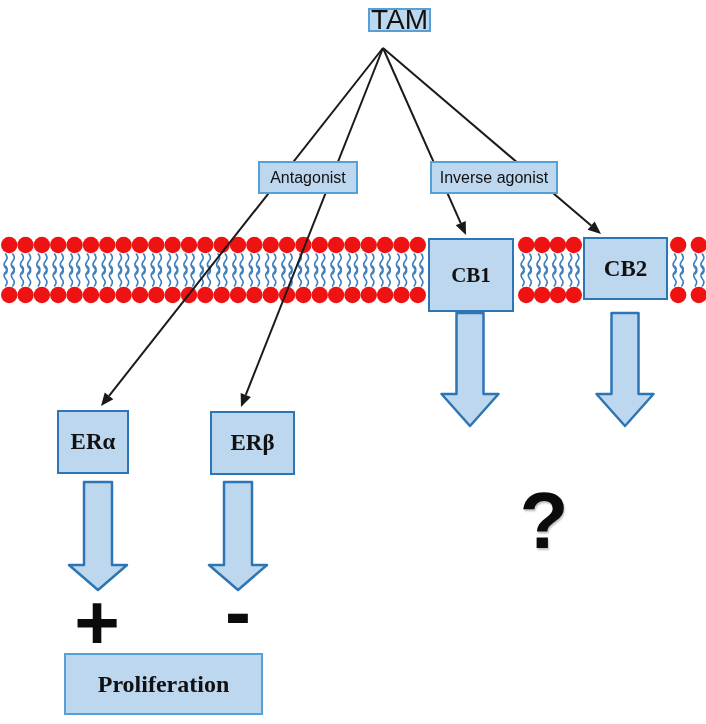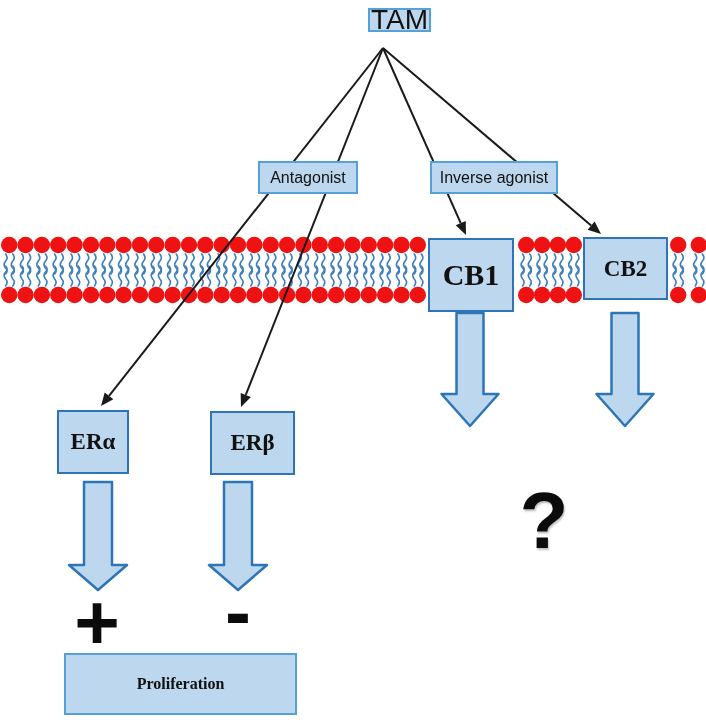--- a/index.html
+++ b/index.html
@@ -28,25 +28,25 @@
     position:absolute;
     transform:translate(-50%,-50%);
     color:#0b0b0b;
     font-weight:bold;
     line-height:1;
     font-family:"Liberation Sans",sans-serif;
   }
   #node-tam{left:352px;top:8px;width:63px;height:24px;font-size:28px;margin-left:16px;}
   #node-antagonist{left:258px;top:161px;width:100px;height:33px;font-size:16px;}
   #node-inverse{left:430px;top:161px;width:128px;height:33px;font-size:16px;}
-  #node-cb1{left:428px;top:238px;width:86px;height:74px;font-size:30px;}
+  #node-cb1{left:428px;top:238px;width:86px;height:74px;font-size:21px;}
   #node-cb2{left:583px;top:237px;width:85px;height:63px;font-size:23px;}
   #node-era{left:57px;top:410px;width:72px;height:64px;font-size:23px;}
   #node-erb{left:197px;top:411px;width:85px;height:64px;font-size:23px;margin-left:13px;}
-  #node-proliferation{left:64px;top:653px;width:233px;height:62px;font-size:16px;font-family:Liberation Serif, serif;}
+  #node-proliferation{left:64px;top:653px;width:199px;height:62px;font-size:24px;font-family:Liberation Serif, serif;}
   #sym-plus{left:97px;top:622px;font-size:78px;}
   #sym-minus{left:238px;top:612px;font-size:78px;}
   #sym-question{left:544px;top:521px;font-size:80px;text-shadow:1px 2px 2px rgba(0,0,0,0.25);}
 </style>
 </head>
 <body>
 
 <div id="stage">
   <svg id="diagram-svg" width="706" height="724" viewBox="0 0 706 724">
       <g>

